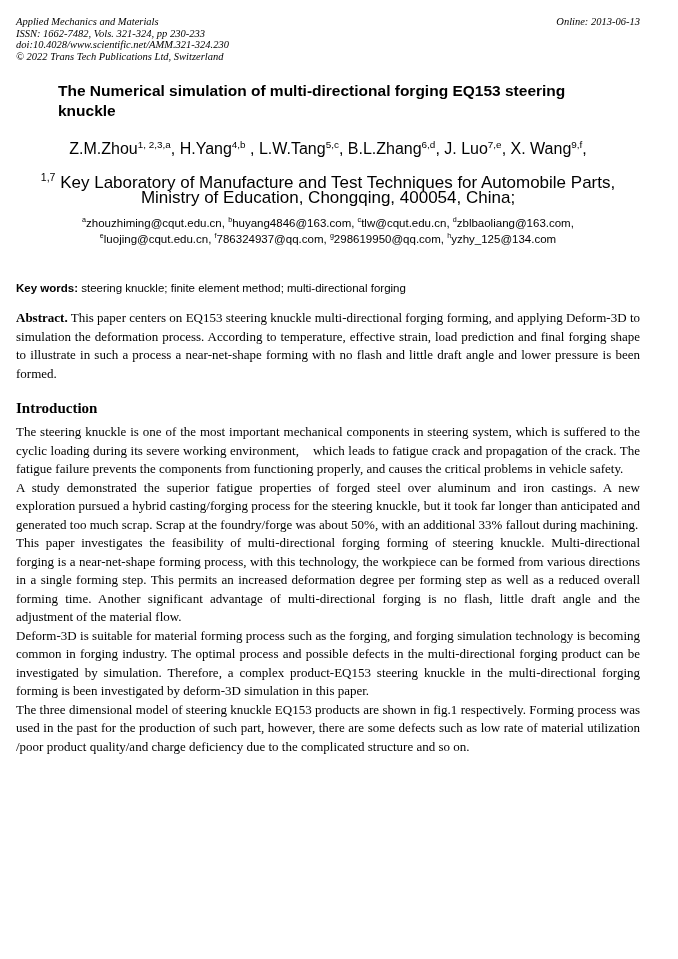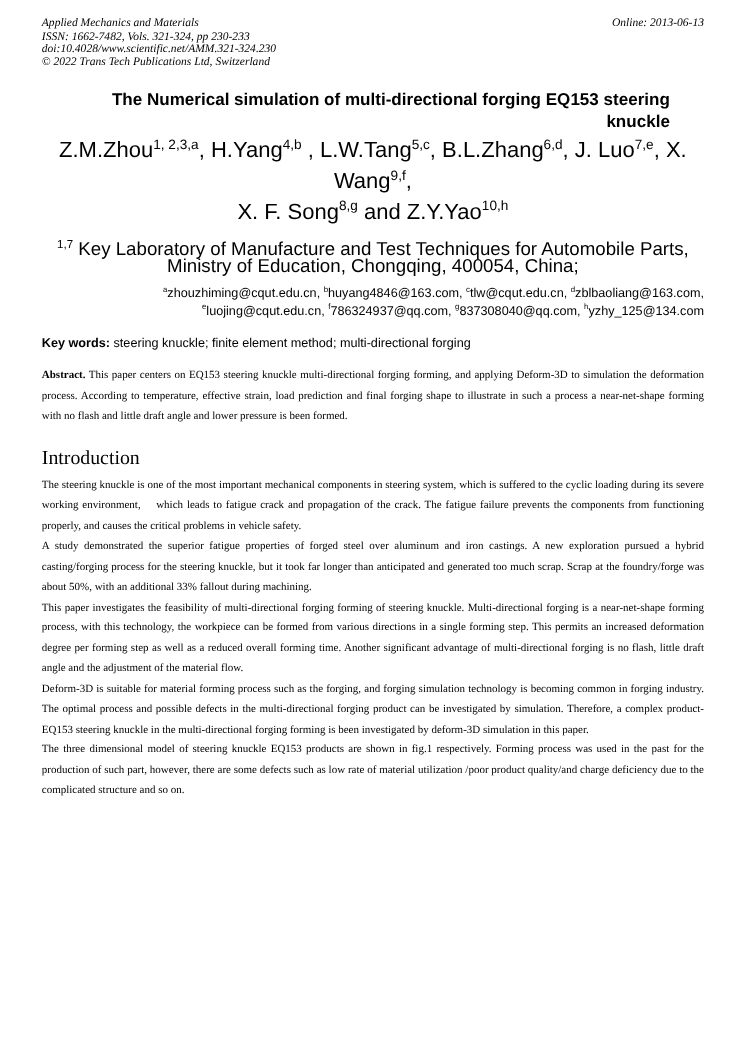--- a/index.html
+++ b/index.html
@@ -2,51 +2,51 @@
 <html><head>
 <meta charset="utf-8">
 <style>
   * { margin: 0; padding: 0; box-sizing: border-box; }
   html, body { background: #ffffff; }
   .page {
     width: 678px;
     height: 959px;
     background: #ffffff;
     color: #000000;
-    padding: 16px 38px 20px 38px;
+    padding: 16px 38px 20px 16px;
     overflow: hidden;
     font-family: "Liberation Serif", serif;
   }
   
   .header {
     display: flex;
     justify-content: space-between;
     align-items: flex-start;
     font-family: "Liberation Serif", serif;
     font-style: italic;
     font-size: 10.5px;
     line-height: 11.6px;
   }
   
   .title {
     font-family: "Liberation Sans", sans-serif;
     font-weight: bold;
     font-size: 15.5px;
     line-height: 20px;
-    text-align: right;
+    text-align: left;
     max-width: 540px;
     margin: 19px auto 0 auto;
   }
   
   .authors {
     font-family: "Liberation Sans", sans-serif;
-    font-size: 20px;
+    font-size: 16px;
     line-height: 28px;
     text-align: center;
-    margin-top: 2px;
+    margin-top: 14px;
   }
   .authors sup, .affil sup, .emails sup {
     font-size: 0.62em;
     vertical-align: super;
     line-height: 0;
   }
   
   .affiliations { margin-top: 12px; }
   .affil {
     font-family: "Liberation Sans", sans-serif;
@@ -54,43 +54,43 @@
     line-height: 15px;
     text-align: center;
     margin-bottom: 9px;
   }
   .affil:last-child { margin-bottom: 0; }
   
   .emails {
     font-family: "Liberation Sans", sans-serif;
     font-size: 11.5px;
     line-height: 15.5px;
-    text-align: right;
+    text-align: center;
     margin-top: 11px;
   }
   
   .keywords {
     font-family: "Liberation Sans", sans-serif;
     font-size: 11.5px;
     line-height: 15px;
-    margin-top: 14px;
+    margin-top: 34px;
   }
   .keywords b { font-weight: bold; }
   
   .body-p {
     font-family: "Liberation Serif", serif;
-    font-size: 10px;
+    font-size: 13px;
     line-height: 18.5px;
     text-align: justify;
   }
   .abstract { margin-top: 13px; }
   .section-heading {
     font-family: "Liberation Serif", serif;
-    font-weight: normal;
-    font-size: 18px;
+    font-weight: bold;
+    font-size: 15px;
     margin-top: 17px;
     margin-bottom: 6px;
   }
 </style>
 </head>
 <body>
 
 <div class="page">
 
   <div class="header">
@@ -100,30 +100,29 @@
       <div>doi:10.4028/www.scientific.net/AMM.321-324.230</div>
       <div>© 2022 Trans Tech Publications Ltd, Switzerland</div>
     </div>
     <div>Online: 2013-06-13</div>
   </div>
 
   <div class="title">The Numerical simulation of multi-directional forging EQ153 steering knuckle</div>
 
   <div class="authors">
     <div><span><span>Z.M.Zhou</span><sup>1, 2,3,a</sup><span>, </span></span><span><span>H.Yang</span><sup>4,b</sup><span> , </span></span><span><span>L.W.Tang</span><sup>5,c</sup><span>, </span></span><span><span>B.L.Zhang</span><sup>6,d</sup><span>, </span></span><span><span>J. Luo</span><sup>7,e</sup><span>, </span></span><span><span>X. Wang</span><sup>9,f</sup><span>,</span></span></div>
-    <div><span><span>X. F. Song</span><sup>8,g</sup><span> and </span></span><span><span>Z.Y.Yao</span><sup>10,h</sup><span></span></span></div>
   </div>
 
   <div class="affiliations">
     <div class="affil"><sup>1,7</sup><span> Key Laboratory of Manufacture and Test Techniques for Automobile Parts, Ministry of Education, Chongqing, 400054, China;</span></div>
   </div>
 
   <div class="emails">
     <div><span><sup>a</sup><span>zhouzhiming@cqut.edu.cn</span><span>, </span></span><span><sup>b</sup><span>huyang4846@163.com</span><span>, </span></span><span><sup>c</sup><span>tlw@cqut.edu.cn</span><span>, </span></span><span><sup>d</sup><span>zblbaoliang@163.com</span><span>,</span></span></div>
-    <div><span><sup>e</sup><span>luojing@cqut.edu.cn</span><span>, </span></span><span><sup>f</sup><span>786324937@qq.com</span><span>, </span></span><span><sup>g</sup><span>837308040@qq.com</span><span>, </span></span><span><sup>h</sup><span>yzhy_125@134.com</span><span></span></span></div>
+    <div><span><sup>e</sup><span>luojing@cqut.edu.cn</span><span>, </span></span><span><sup>f</sup><span>786324937@qq.com</span><span>, </span></span><span><sup>g</sup><span>298619950@qq.com</span><span>, </span></span><span><sup>h</sup><span>yzhy_125@134.com</span><span></span></span></div>
   </div>
 
   <div class="keywords"><b>Key words:</b><span> steering knuckle; finite element method; multi-directional forging</span></div>
 
   <p class="body-p abstract"><b>Abstract.</b><span> This paper centers on EQ153 steering knuckle multi-directional forging forming, and applying Deform-3D to simulation the deformation process. According to temperature, effective strain, load prediction and final forging shape to illustrate in such a process a near-net-shape forming with no flash and little draft angle and lower pressure is been formed.</span></p>
 
   <div class="section-heading">Introduction</div>
   <p class="body-p">The steering knuckle is one of the most important mechanical components in steering system, which is suffered to the cyclic loading during its severe working environment,&nbsp;&nbsp;&nbsp; which leads to fatigue crack and propagation of the crack. The fatigue failure prevents the components from functioning properly, and causes the critical problems in vehicle safety.</p>
   <p class="body-p">A study demonstrated the superior fatigue properties of forged steel over aluminum and iron castings. A new exploration pursued a hybrid casting/forging process for the steering knuckle, but it took far longer than anticipated and generated too much scrap. Scrap at the foundry/forge was about 50%, with an additional 33% fallout during machining.</p>
   <p class="body-p">This paper investigates the feasibility of multi-directional forging forming of steering knuckle. Multi-directional forging is a near-net-shape forming process, with this technology, the workpiece can be formed from various directions in a single forming step. This permits an increased deformation degree per forming step as well as a reduced overall forming time. Another significant advantage of multi-directional forging is no flash, little draft angle and the adjustment of the material flow.</p>

